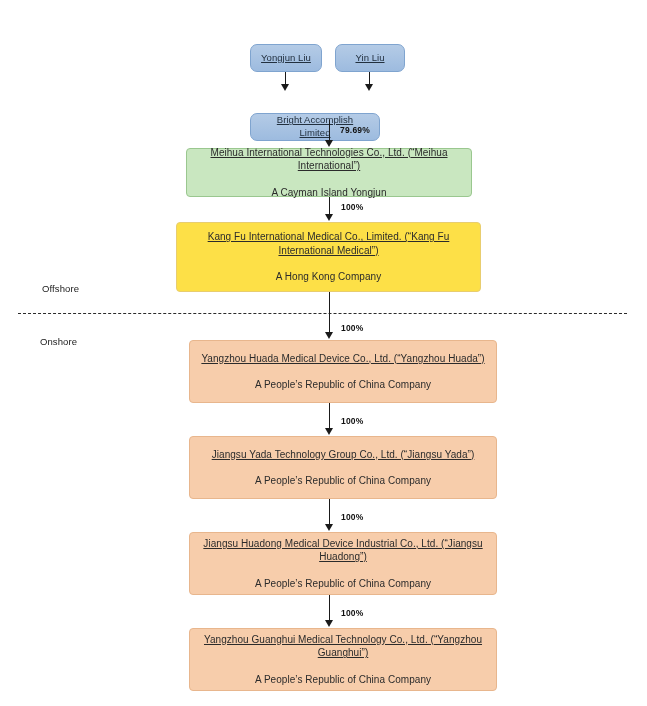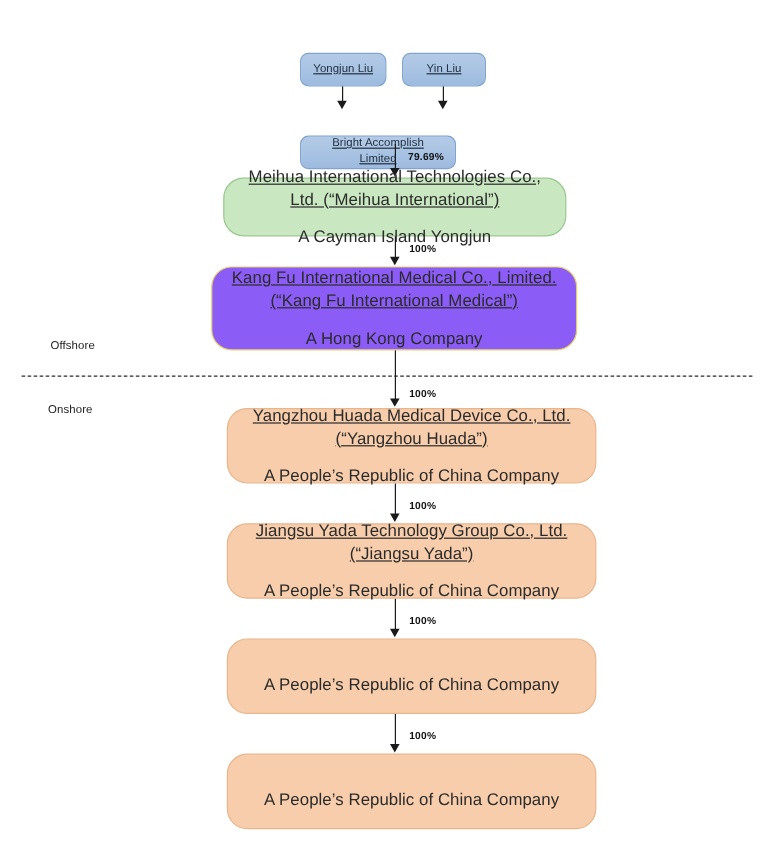--- a/index.html
+++ b/index.html
@@ -21,22 +21,22 @@
 
   
   .node {
     position: absolute;
     box-sizing: border-box;
     display: flex;
     flex-direction: column;
     align-items: center;
     justify-content: center;
     text-align: center;
-    border-radius: 17px;
-    font-size: 14px;
+    border-radius: 4px;
+    font-size: 10px;
     line-height: 1.35;
     letter-spacing: 0.05px;
     color: #2b2b2b;
     padding: 2px 10px;
   }
   .node .line-1 { display: block; text-decoration: underline; }
   .node .line-2 { display: block; margin-top: 13px; }
 
   
   .node.blue {
@@ -46,21 +46,21 @@
     font-size: 9.5px;
     color: #22303f;
   }
   
   .node.green {
     background: #c9e7c0;
     border: 1px solid #9ac78f;
   }
   
   .node.yellow {
-    background: #8b5cf6;
+    background: #fde047;
     border: 1px solid #e8cd6f;
   }
   
   .node.orange {
     background: #f7cdab;
     border: 1px solid #e8b68d;
     margin-left: 15px;
   }
 
   
@@ -167,24 +167,26 @@
   <div class="node orange" style="left:174px; top:436px; width:308px; height:63px;">
     <span class="line-1">Jiangsu Yada Technology Group Co., Ltd. (“Jiangsu Yada”)</span>
     <span class="line-2">A People’s Republic of China Company</span>
   </div>
 
   <div class="connector v" style="left:329px; top:499px; height:27px;"></div>
   <div class="arrowhead" style="left:325px; top:524px;"></div>
   <div class="pct-label" style="left:341px; top:512px;">100%</div>
 
   <div class="node orange" style="left:174px; top:532px; width:308px; height:63px;">
+    <span class="line-1">Jiangsu Huadong Medical Device Industrial Co., Ltd. (“Jiangsu Huadong”)</span>
     <span class="line-2">A People’s Republic of China Company</span>
   </div>
 
   <div class="connector v" style="left:329px; top:595px; height:27px;"></div>
   <div class="arrowhead" style="left:325px; top:620px;"></div>
   <div class="pct-label" style="left:341px; top:608px;">100%</div>
 
   <div class="node orange" style="left:174px; top:628px; width:308px; height:63px;">
+    <span class="line-1">Yangzhou Guanghui Medical Technology Co., Ltd. (“Yangzhou Guanghui”)</span>
     <span class="line-2">A People’s Republic of China Company</span>
   </div>
 
 </div>
 
 </body></html>

